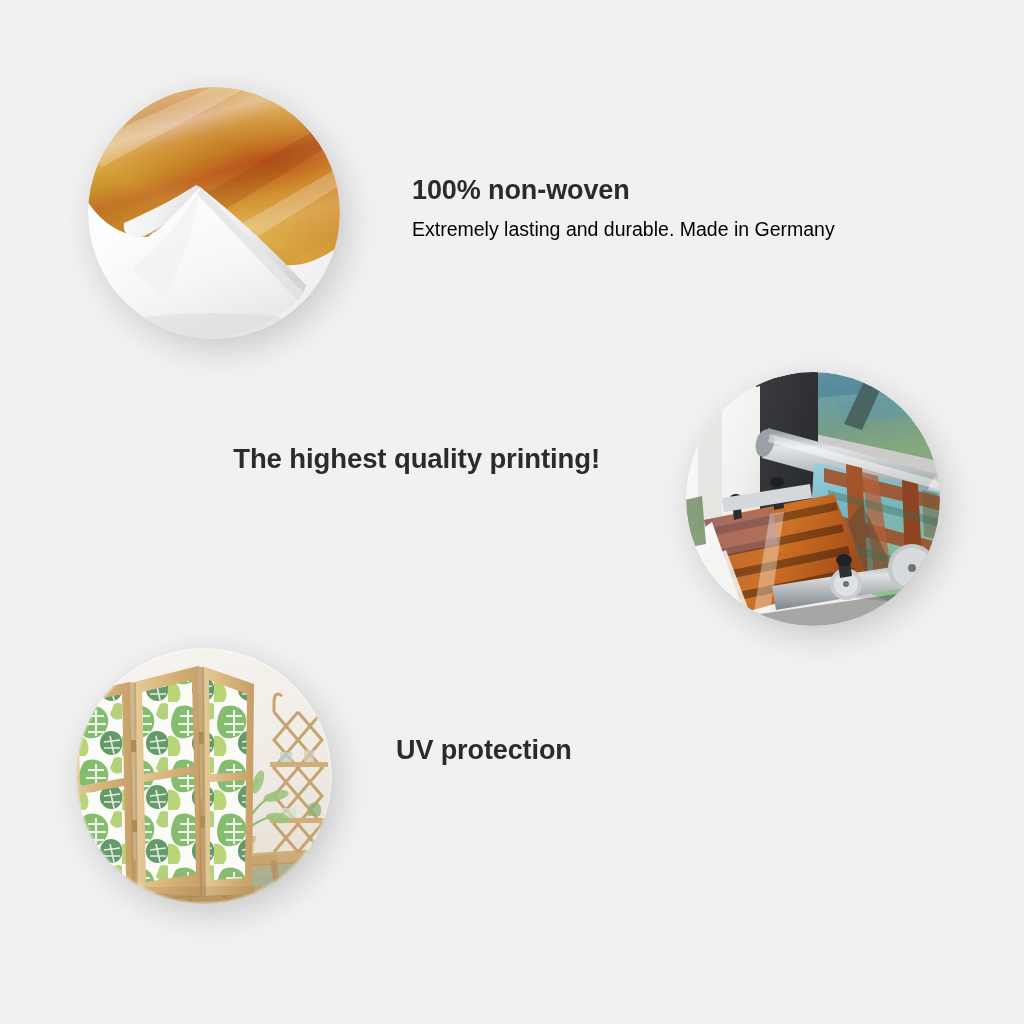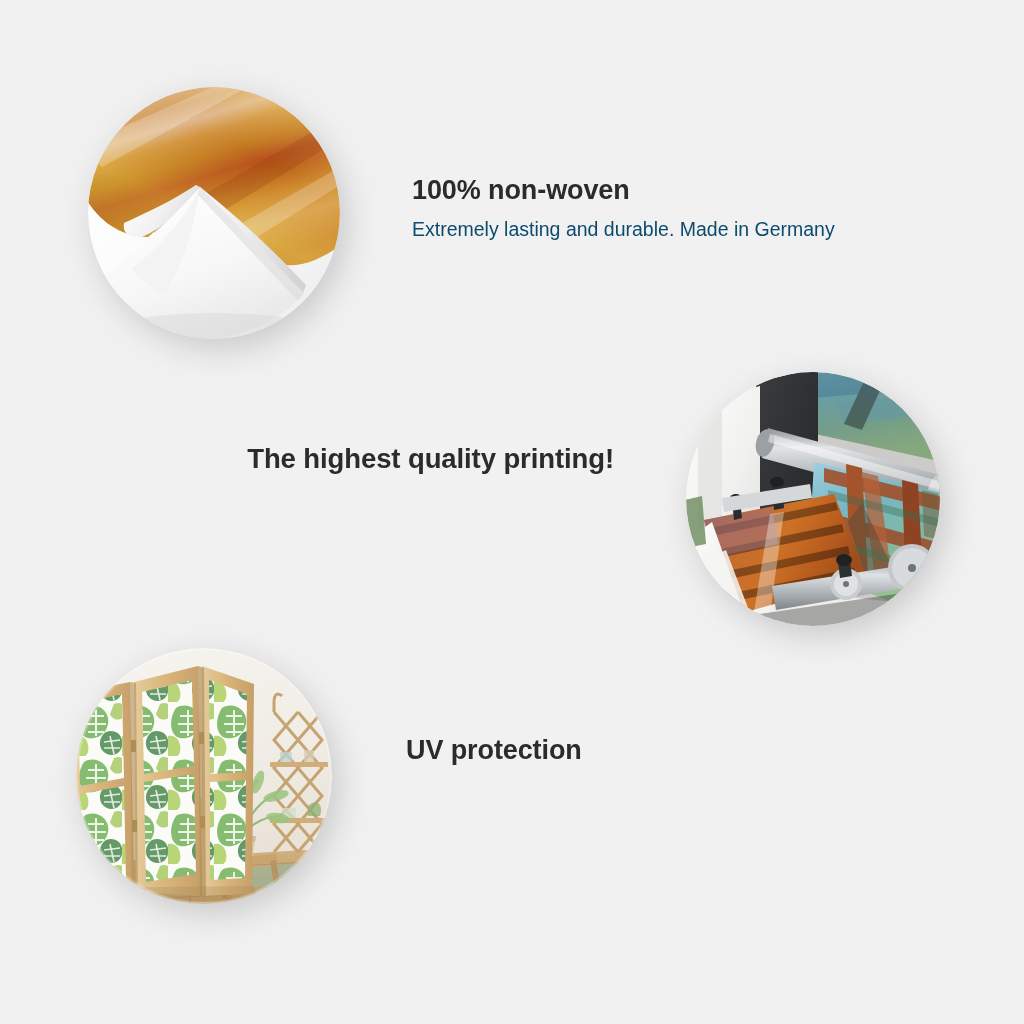--- a/index.html
+++ b/index.html
@@ -44,28 +44,28 @@
     font-size: 27px;
     font-weight: bold;
     color: #2b2b2b;
     letter-spacing: -0.1px;
     margin: 0 0 9px 0;
     line-height: 1.15;
   }
   .feature-desc {
     font-size: 19.5px;
     font-weight: normal;
-    color: #0c4a6e;
+    color: #000000;
     line-height: 1.46;
     margin: 0;
   }
 
   #text-nonwoven { left: 412px; top: 175px; width: 440px; text-align: left; }
-  #text-printing { left: 212px; top: 443px; width: 402px; text-align: right; }
-  #text-uv       { left: 406px; top: 735px; width: 400px; text-align: left; }
+  #text-printing { left: 198px; top: 443px; width: 402px; text-align: right; }
+  #text-uv       { left: 396px; top: 735px; width: 400px; text-align: left; }
 
   #text-printing .feature-title { font-size: 27.5px; margin-bottom: 10px; }
 </style>
 </head>
 <body style="background: rgb(241, 241, 241);">
 
 <div class="stage">
 
   <div class="medallion" id="medallion-nonwoven">
     <svg width="252" height="252" viewBox="0 0 252 252" xmlns="http://www.w3.org/2000/svg">

